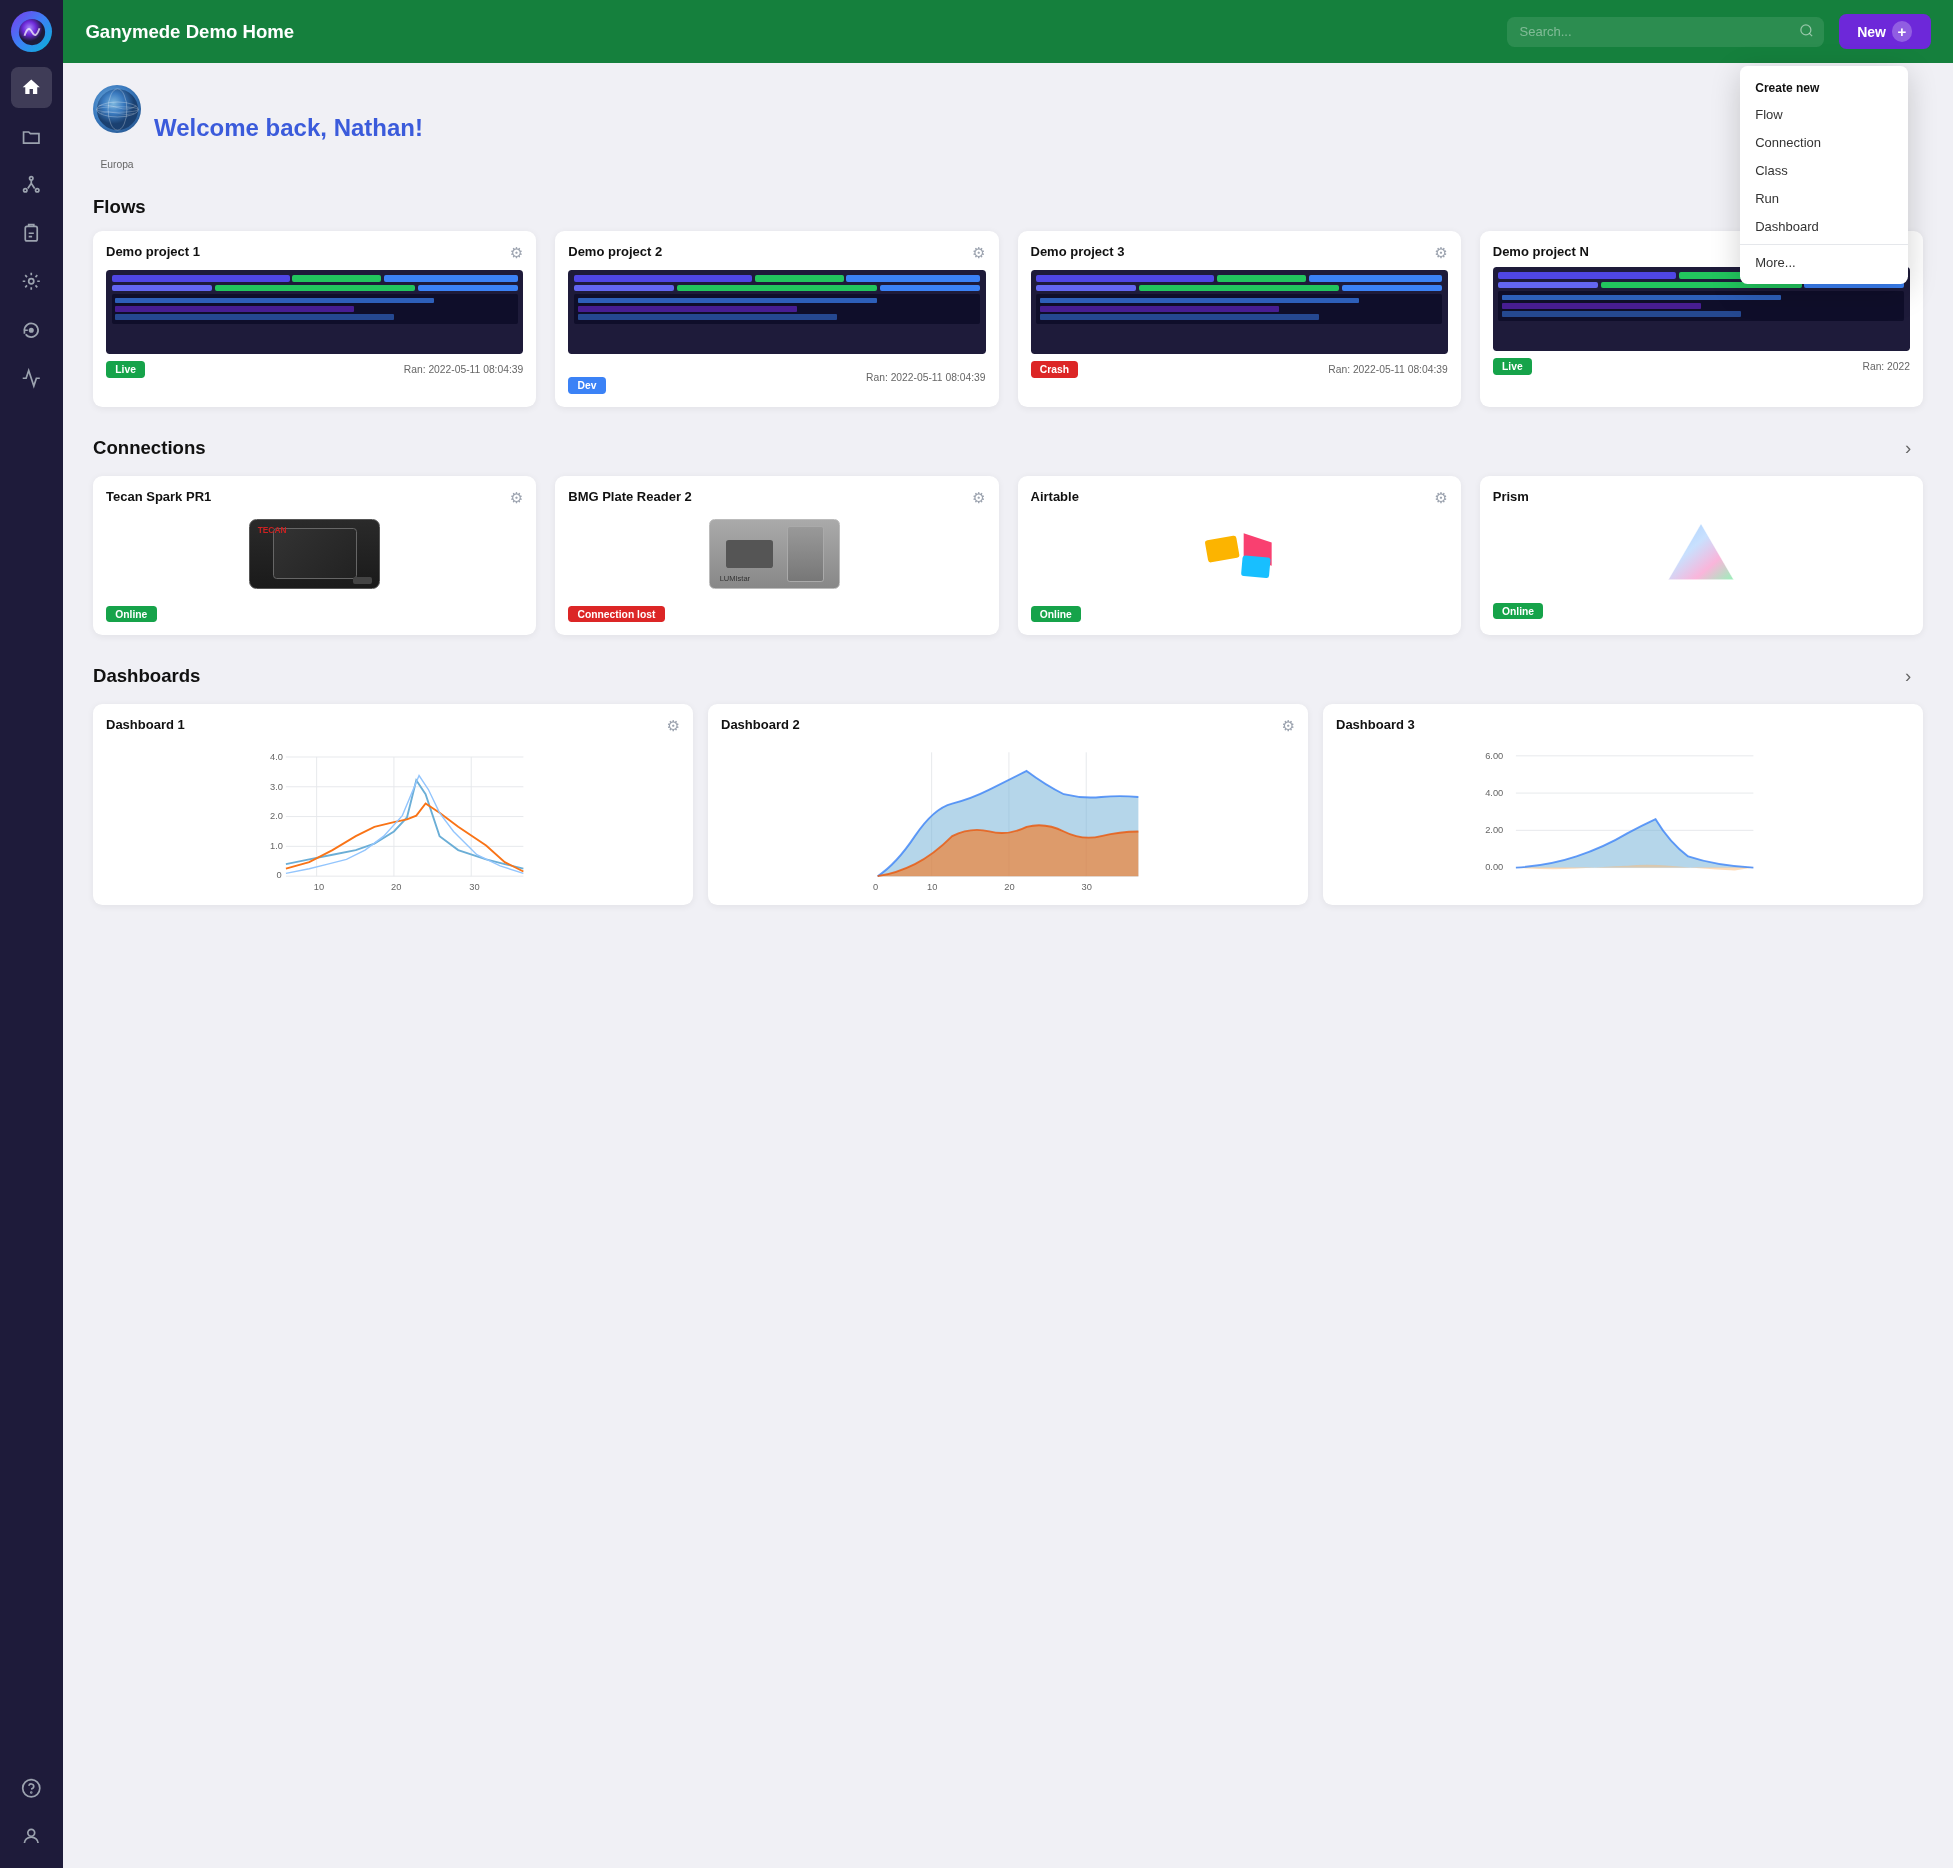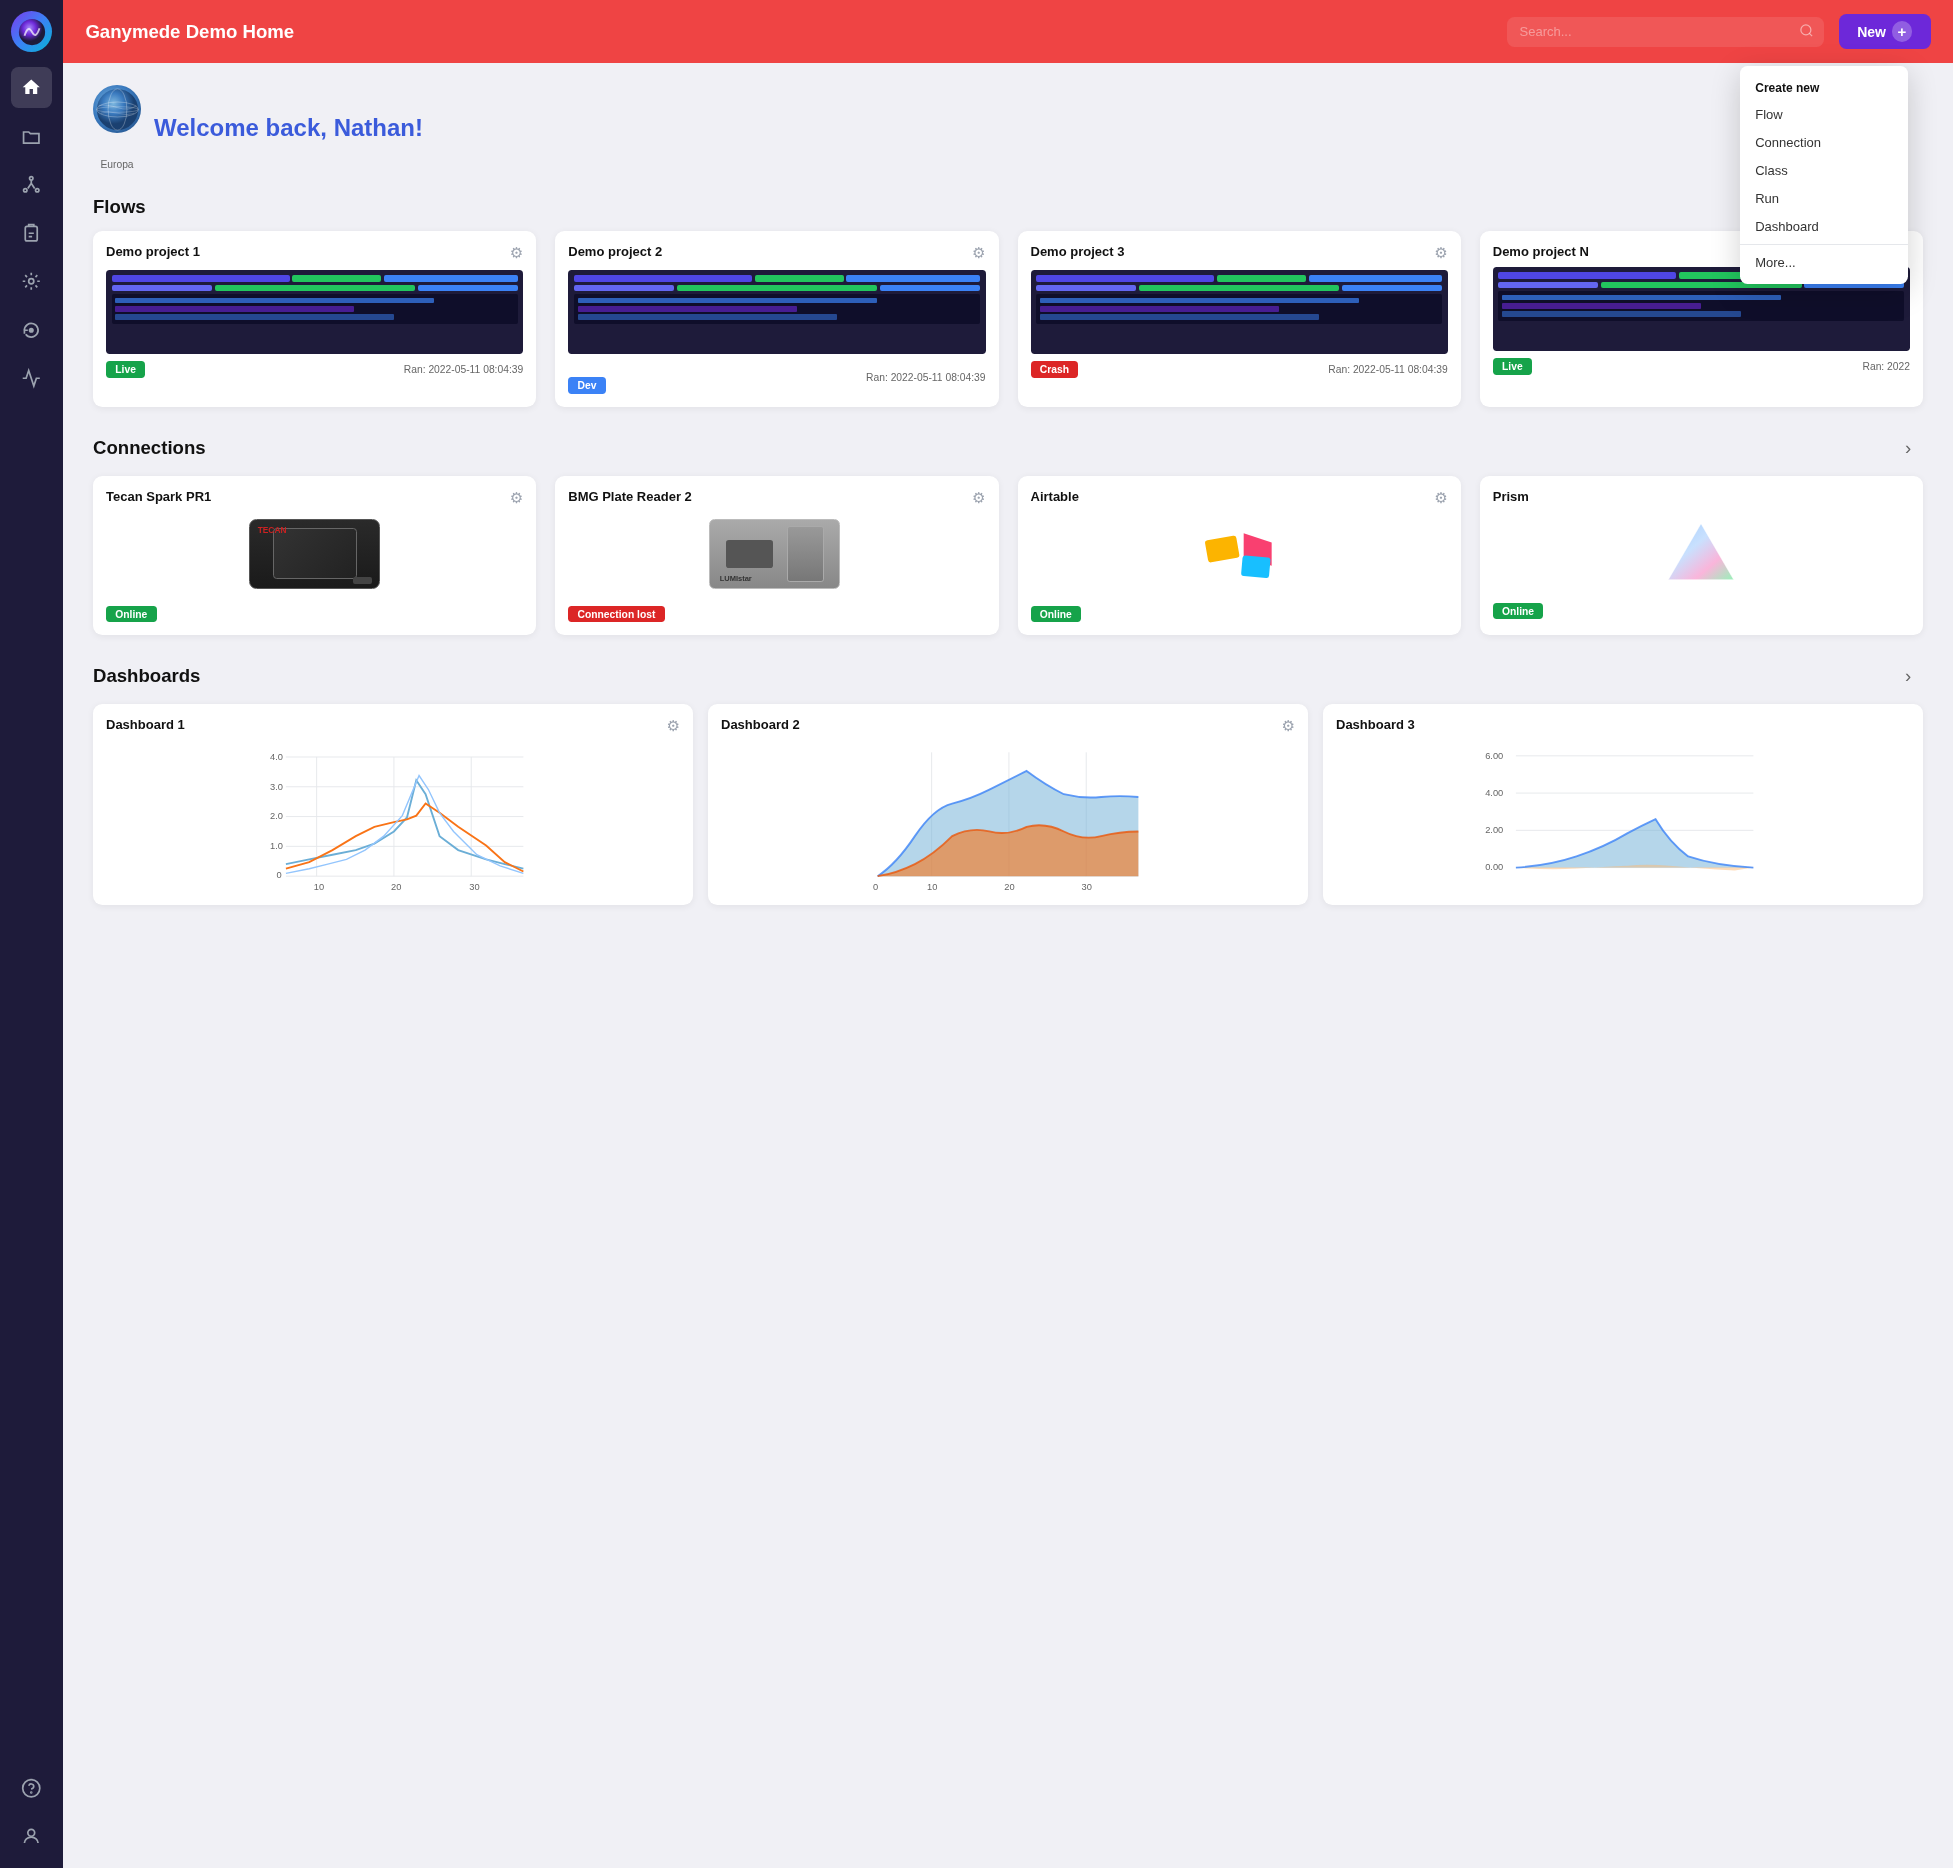--- a/index.html
+++ b/index.html
@@ -47,21 +47,21 @@
     
     .main-container {
       flex: 1;
       display: flex;
       flex-direction: column;
       overflow: hidden;
     }
 
     
     .header {
-      background: #ef4444;
+      background: #15803d;
       display: flex;
       align-items: center;
       padding: 0 22.4px;
       height: 63px;
       gap: 15px;
       flex-shrink: 0;
     }
     .header-title {
       color: #fff;
       font-size: 18.6px;
@@ -596,21 +596,21 @@
           <span class="status-badge badge-live">Online</span>
         </div>
       </div>
 
       <div class="card">
         <div class="card-header">
           <div class="card-title">BMG Plate Reader 2</div>
           <button class="gear-btn">⚙</button>
         </div>
         <div class="conn-image">
-          <div style="width:135px; height:75px;font-weight:bold;">
+          <div style="width:135px; height:75px;">
             <div style="width:131px; height:70px; background:linear-gradient(to bottom, #aaa, #888); border-radius:5.6px; border:0.9px solid #bbb; display:flex; align-items:center; justify-content:center; position:relative;">
               <div style="width:47px; height:28px; background:#555; border-radius:2.8px; margin-right:14px;"></div>
               <div style="width:37px; height:56px; background:linear-gradient(to bottom,#999,#777); border-radius:2.8px; border:0.9px solid #aaa;"></div>
               <div style="position:absolute; bottom:4.7px; left:9.3px; color:#333; font-size:7.5px;">LUMIstar</div>
             </div>
           </div>
         </div>
         <div class="card-footer">
           <span class="status-badge badge-crash">Connection lost</span>
         </div>

